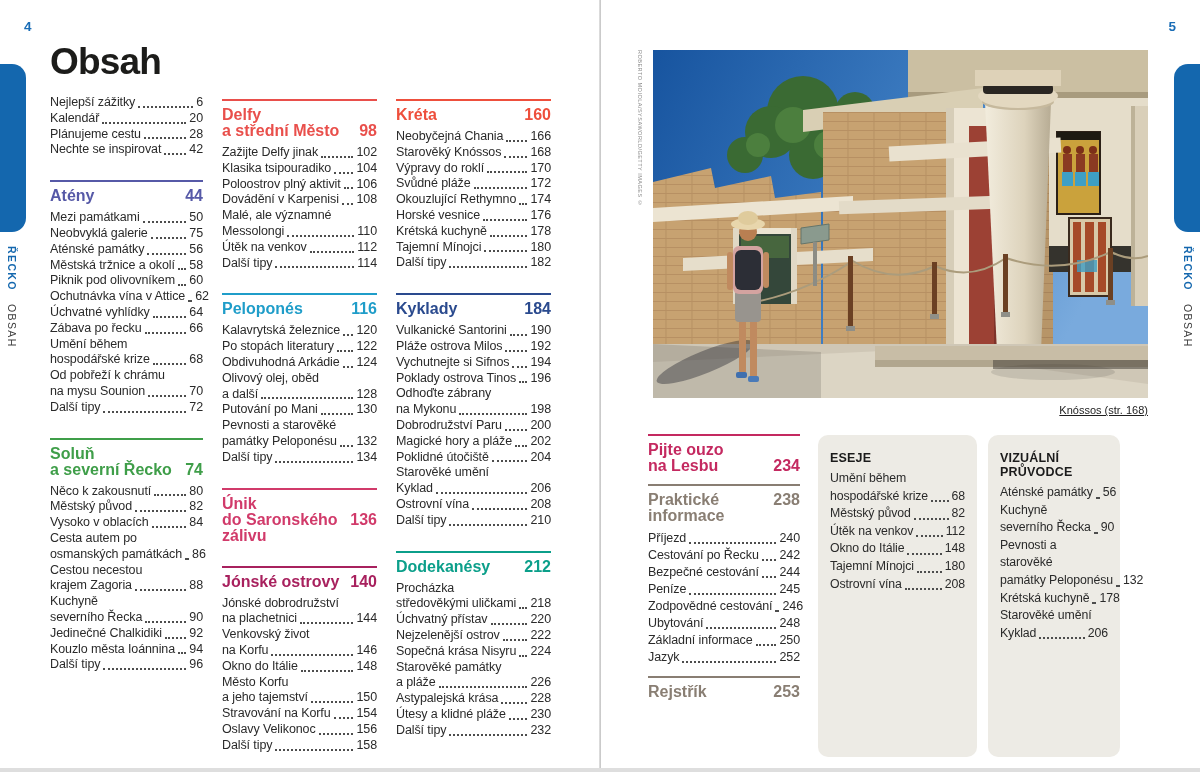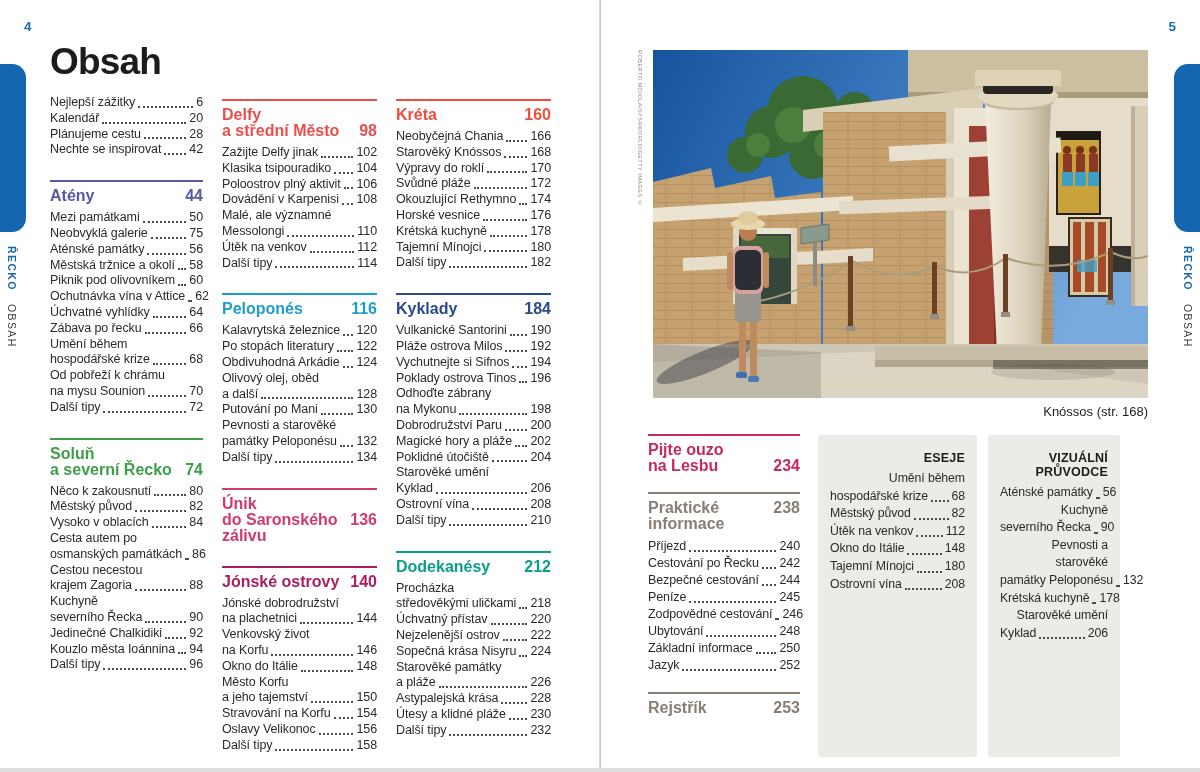--- a/index.html
+++ b/index.html
@@ -46,27 +46,27 @@
   .entry-row{display:flex;}
   .entry-label{white-space:nowrap;flex-shrink:0;}
   .dots{flex:1;min-width:4px;margin:0 3px 3px 3px;border-bottom:2px dotted #4d4d4d;align-self:flex-end;}
   .entry-num{white-space:nowrap;}
 
   
   .right-page{position:absolute;left:636px;top:20px;width:514px;height:740px;}
   .credit{position:absolute;left:1px;top:30px;writing-mode:vertical-rl;
     font-size:5.5px;letter-spacing:0.5px;color:#8c8c8c;}
   .photo{position:absolute;left:17px;top:30px;width:495px;height:348px;overflow:hidden;background:#9db8d0;}
-  .caption{position:absolute;right:2px;top:384px;font-size:13px;color:#1d1d1d;}
+  .caption{position:absolute;right:2px;top:384px;font-size:11px;color:#1d1d1d;text-decoration:underline;}
   .rp-sections{position:absolute;left:12px;top:414px;width:152px;}
   .rp-sections .toc-entry{line-height:17px;}
-  .rp-sections .toc-section{margin-top:18px;}
+  .rp-sections .toc-section{margin-top:10px;}
 
   .box{position:absolute;top:415px;height:322px;box-sizing:border-box;
-    background:var(--box-bg,#edebe5);border-radius:3px;padding:16px 12px;text-align:right;}
+    background:var(--box-bg,#edebe5);border-radius:10px;padding:16px 12px;}
   .box-1{left:182px;width:159px;}
   .box-2{left:352px;width:132px;}
   .box-title{font-size:12.5px;font-weight:bold;color:#1b1b1b;letter-spacing:0.2px;margin-bottom:5px;}
   .box .toc-entry{font-size:12.3px;line-height:17.6px;}
 </style>
 </head>
 <body>
 
 <div class="gutter"></div>
 <div class="page-bottom"></div>

